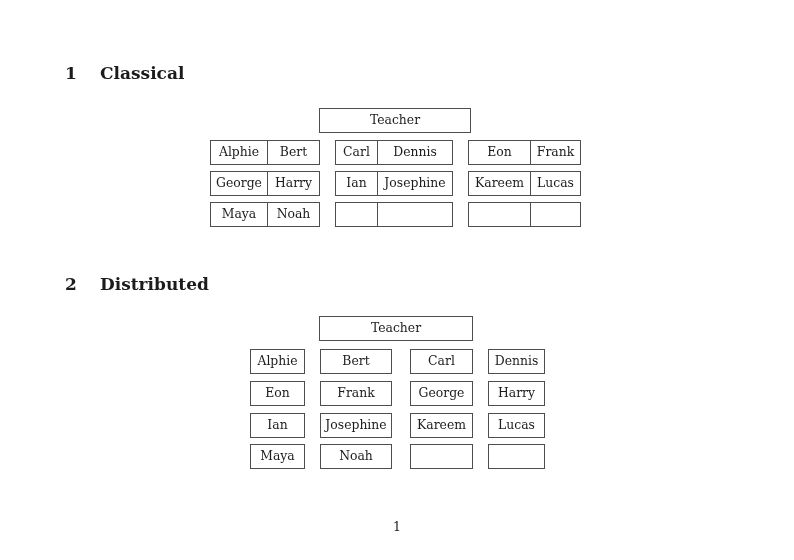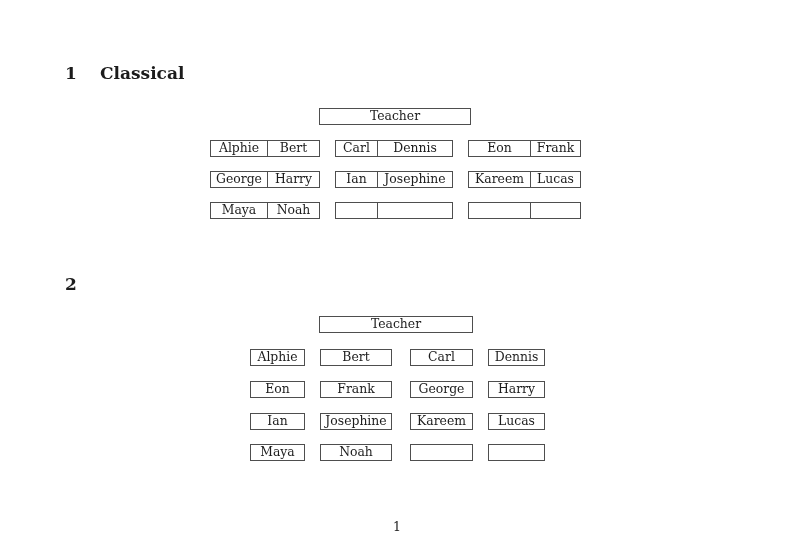--- a/index.html
+++ b/index.html
@@ -25,21 +25,21 @@
     font-size: 17px;
     line-height: 1.1;
   }
   .sec-heading .sec-num { width: 35px; }
   .sec1 { top: 64px; }
   .sec2 { top: 275px; }
 
   
   .tbox, .desk, .sbox {
     position: absolute;
-    height: 17px;
+    height: 25px;
     box-sizing: border-box;
     border: 1px solid #4e4e4e;
     background: #ffffff;
   }
   .tbox, .sbox {
     display: flex;
     align-items: center;
     justify-content: center;
   }
   .tbox span, .sbox span, .desk .cell {
@@ -141,20 +141,21 @@
     <span class="cell cl"></span>
     <span class="cell cr"></span>
   </div>
   <div class="desk crow2 ccol2">
     <span class="cell cl"></span>
     <span class="cell cr"></span>
   </div>
 
   <div class="sec-heading sec2">
     <span class="sec-num">2</span>
+    <span class="sec-title">Distributed</span>
   </div>
 
   <div class="tbox t2">
     <span>Teacher</span>
   </div>
 
   <div class="sbox drow0 dcol0">
       <span>Alphie</span>
     </div>
   <div class="sbox drow0 dcol1">

